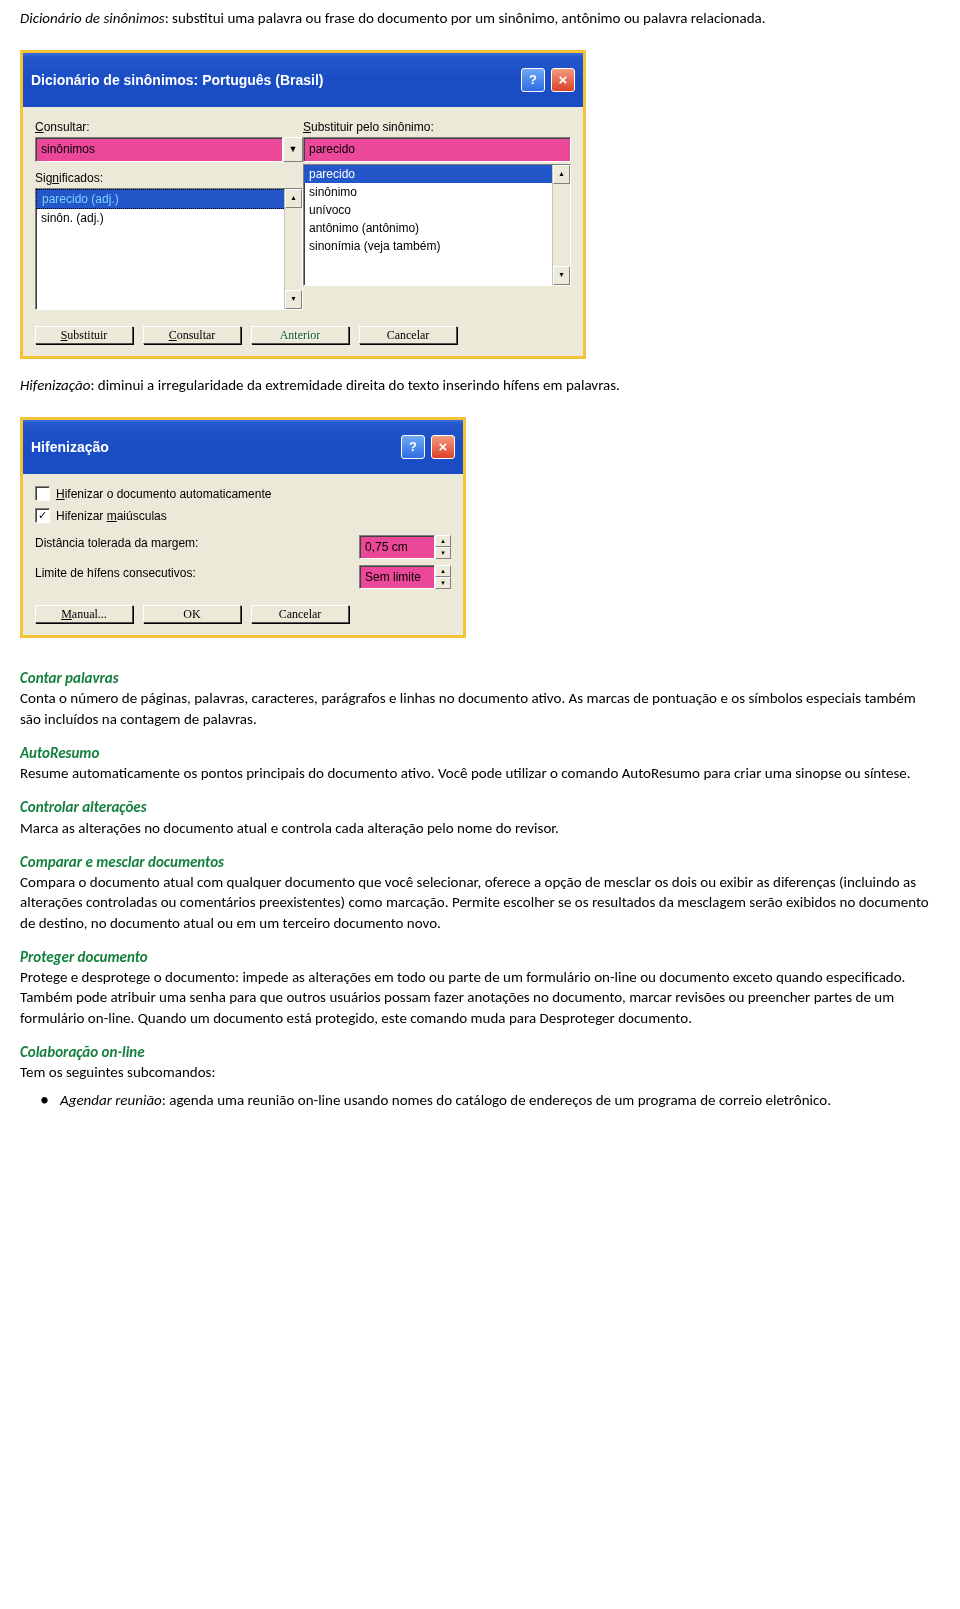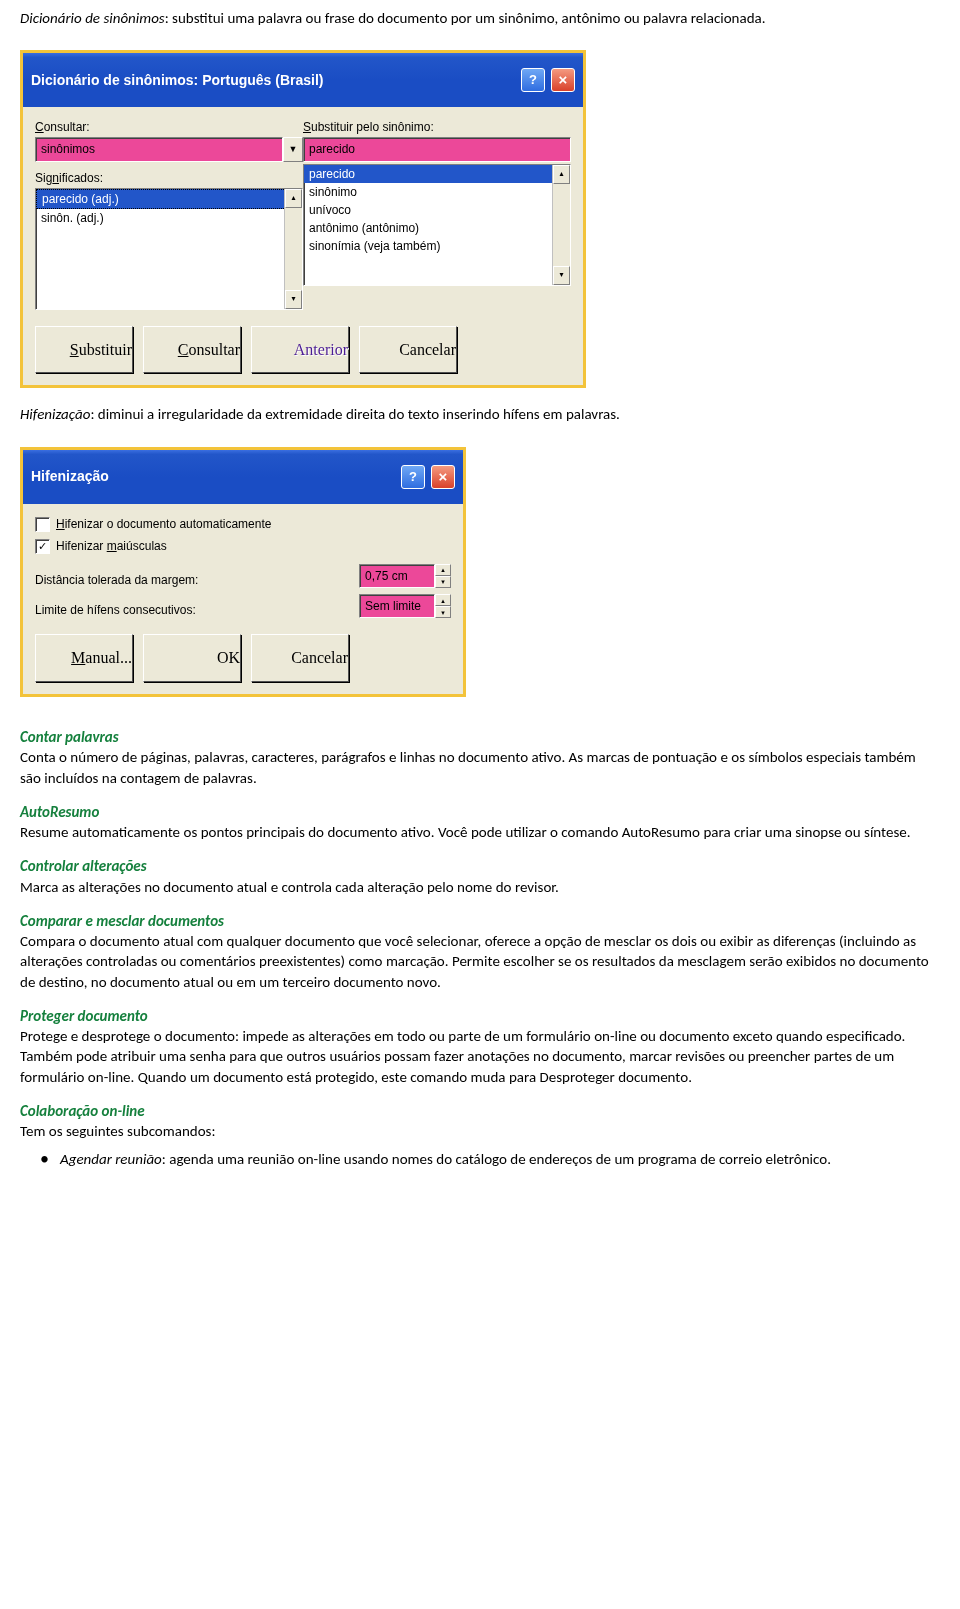--- a/index.html
+++ b/index.html
@@ -20,29 +20,29 @@
 .dialog-body{padding:12px}
 .lbl{display:block;margin-bottom:2px}
 .und{text-decoration:underline}
 .field{background:#ec4899;border:1px solid #808080;border-right-color:#fff;border-bottom-color:#fff;box-shadow:inset 1px 1px 0 #404040;padding:3px 5px;font-family:Liberation Sans, sans-serif;font-size:12px}
 .combo{display:flex;align-items:stretch}
 .combo .field{flex:1}
 .drop-btn{width:18px;background:#ece9d8;border:1px solid #fff;border-right-color:#808080;border-bottom-color:#808080;display:flex;align-items:center;justify-content:center;font-size:9px;cursor:pointer}
 .listbox{background:#fff;border:1px solid #808080;border-right-color:#fff;border-bottom-color:#fff;box-shadow:inset 1px 1px 0 #404040;height:120px;overflow:hidden;position:relative}
 .listbox .item{padding:1px 5px}
 .listbox .sel{background:#2256c9;color:#fff}
-.listbox .dotted{border:1px dotted #000;background:#2256c9;color:#ffffff}
+.listbox .dotted{border:1px dotted #000;background:#2256c9;color:#7dd3fc}
 .scrollbar{position:absolute;right:0;top:0;bottom:0;width:17px;background:#ece9d8;border-left:1px solid #c0c0c0}
 .sb-btn{height:17px;background:#ece9d8;border:1px solid #fff;border-right-color:#808080;border-bottom-color:#808080;display:flex;align-items:center;justify-content:center;font-size:8px}
-.btn{background:#ece9d8;border:1px solid #fff;border-right-color:#505050;border-bottom-color:#505050;box-shadow:1px 1px 0 #000;padding:12px 0;text-align:right;font-family:Tahoma;font-size:16px;cursor:pointer;min-width:96px}
-.btn.disabled{color:#4c1d95;text-shadow:1px 1px 0 #fff;cursor:default}
+.btn{background:#ece9d8;border:1px solid #fff;border-right-color:#505050;border-bottom-color:#505050;box-shadow:1px 1px 0 #000;padding:0 0;text-align:center;font-family:Tahoma;font-size:12px;cursor:pointer;min-width:96px}
+.btn.disabled{color:#14532d;text-shadow:1px 1px 0 #fff;cursor:default}
 .btn-row{display:flex;gap:10px;margin-top:16px}
 .d1-cols{display:flex;}
 .d1-col{flex:1}
-.d2-row{display:flex;align-items:flex-end;margin-bottom:6px}
+.d2-row{display:flex;align-items:flex-start;margin-bottom:6px}
 .d2-row .lbl2{flex:1}
 .chk{width:13px;height:13px;background:#fff;border:1px solid #808080;border-right-color:#fff;border-bottom-color:#fff;box-shadow:inset 1px 1px 0 #404040;margin-right:6px;display:inline-flex;align-items:center;justify-content:center;font-size:11px;line-height:1}
 .spinner{display:flex;align-items:stretch}
 .spinner .field{width:64px}
 .spin-btns{display:flex;flex-direction:column;width:16px}
 .spin-btns div{flex:1;background:#ece9d8;border:1px solid #fff;border-right-color:#808080;border-bottom-color:#808080;display:flex;align-items:center;justify-content:center;font-size:7px;cursor:pointer}
 </style>
 </head>
 <body>
 

